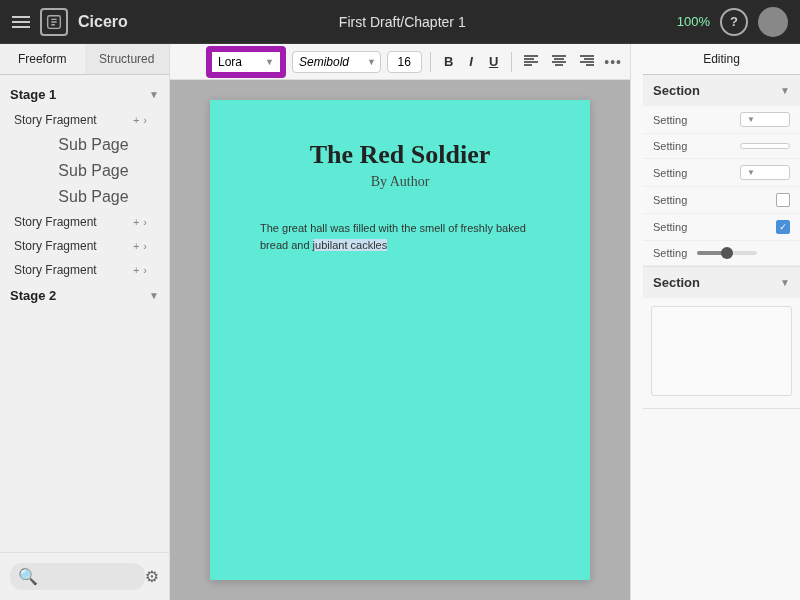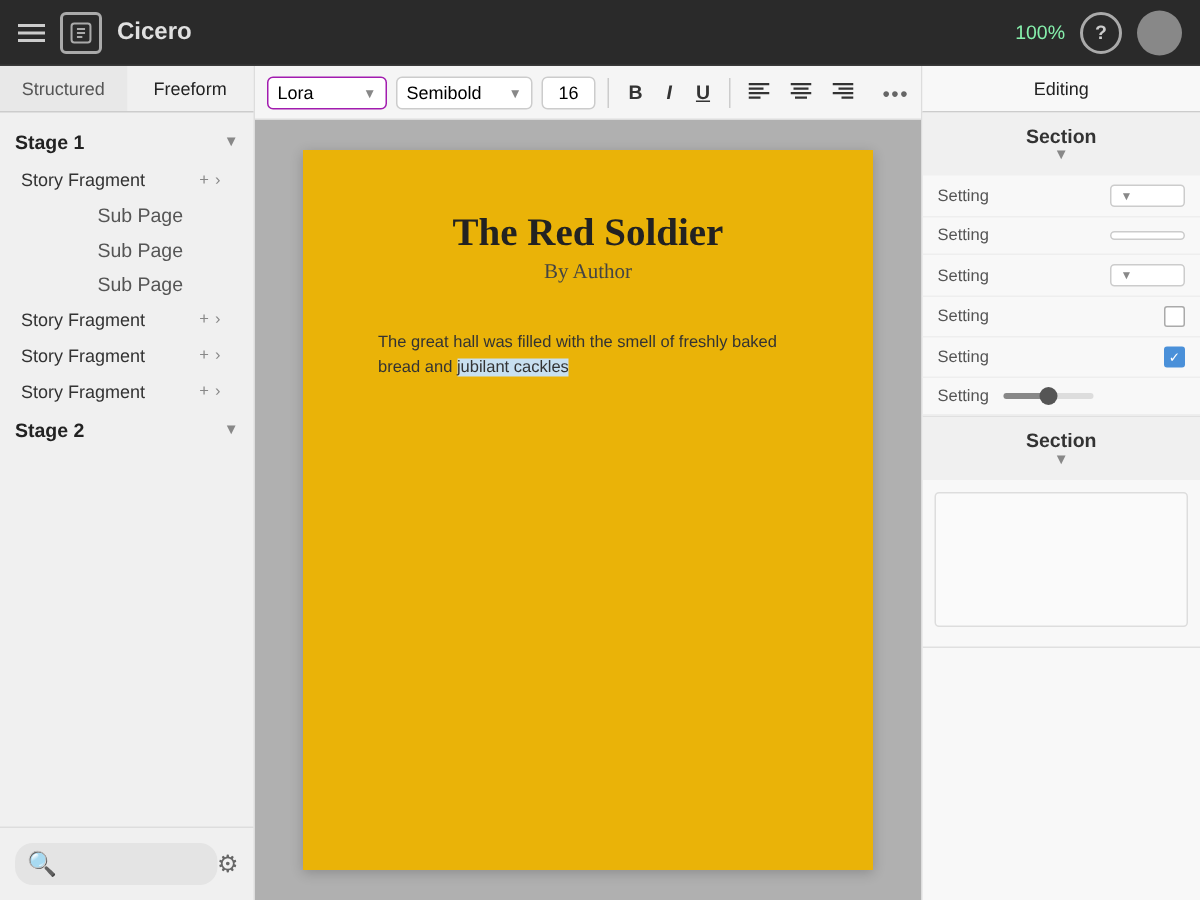--- a/index.html
+++ b/index.html
@@ -29,54 +29,54 @@
     
     .sidebar { width: 170px; background: #f0f0f0; border-right: 1px solid #ddd; display: flex; flex-direction: column; }
     .sidebar-tabs { display: flex; border-bottom: 1px solid #ccc; }
     .sidebar-tab { flex: 1; text-align: center; padding: 8px 4px; font-size: 12px; cursor: pointer; background: #e8e8e8; color: #555; border: none; }
     .sidebar-tab.active { background: #f0f0f0; color: #222; font-weight: 500; }
     .sidebar-content { flex: 1; overflow-y: auto; padding: 6px 0; text-align: center; }
     .stage-header { display: flex; align-items: center; justify-content: space-between; padding: 6px 10px; font-size: 13px; font-weight: 600; color: #222; cursor: pointer; }
     .stage-header .stage-chevron { color: #888; font-size: 10px; }
     .story-fragment { display: flex; align-items: center; justify-content: space-between; padding: 5px 22px 5px 14px; font-size: 12px; color: #333; cursor: pointer; }
     .story-fragment .sf-actions { display: flex; gap: 4px; color: #888; font-size: 11px; }
-    .sub-page { padding: 4px 10px 4px 28px; font-size: 13px; color: #555; cursor: pointer; }
+    .sub-page { padding: 4px 10px 4px 28px; font-size: 16px; color: #555; cursor: pointer; }
     .sidebar-footer { padding: 10px; display: flex; align-items: center; justify-content: space-between; border-top: 1px solid #ddd; }
     .search-input-wrap { display: flex; align-items: center; gap: 5px; background: #e4e4e4; border-radius: 12px; padding: 4px 8px; flex: 1; }
     .search-input-wrap input { background: transparent; border: none; outline: none; font-size: 11px; width: 80px; }
     .gear-btn { background: transparent; border: none; cursor: pointer; color: #666; font-size: 16px; }
 
     
     .toolbar { background: #f5f5f5; border-bottom: 1px solid #ddd; height: 38px; display: flex; align-items: center; padding: 0 8px; gap: 6px; }
-    .font-select { background: #fff; border: 1px solid #a21caf; border-radius: 4px; padding: 3px 6px; font-size: 12px; cursor: pointer; display: flex; align-items: center; gap: 4px; min-width: 80px; justify-content: space-between; }
+    .font-select { background: #fff; border: 6px solid #a21caf; border-radius: 4px; padding: 3px 6px; font-size: 12px; cursor: pointer; display: flex; align-items: center; gap: 4px; min-width: 80px; justify-content: space-between; margin-left: 28px; }
     .font-select-arrow { color: #888; font-size: 9px; }
-    .weight-select { background: #fff; border: 1px solid #ccc; border-radius: 4px; padding: 3px 6px; font-size: 12px; cursor: pointer; display: flex; align-items: center; gap: 18px; min-width: 80px; justify-content: center; }
+    .weight-select { background: #fff; border: 1px solid #ccc; border-radius: 4px; padding: 3px 6px; font-size: 12px; cursor: pointer; display: flex; align-items: center; gap: 18px; min-width: 80px; justify-content: space-between; font-style: italic; }
     .size-select { background: #fff; border: 1px solid #ccc; border-radius: 4px; padding: 3px 6px; font-size: 12px; cursor: pointer; width: 36px; text-align: center; }
     .toolbar-divider { width: 1px; height: 20px; background: #ccc; margin: 0 2px; }
     .fmt-btn { background: transparent; border: none; cursor: pointer; font-size: 13px; font-weight: bold; color: #333; padding: 2px 5px; border-radius: 3px; }
     .fmt-btn.bold { font-weight: 900; }
     .fmt-btn.italic { font-style: italic; }
     .fmt-btn.underline { text-decoration: underline; }
     .align-btn { background: transparent; border: none; cursor: pointer; padding: 2px 4px; color: #333; font-size: 13px; border-radius: 3px; }
     .more-btn { background: transparent; border: none; cursor: pointer; color: #666; font-size: 14px; letter-spacing: 1px; margin-left: auto; }
     .editor-page { flex: 1; display: flex; justify-content: center; padding: 20px; background: #b0b0b0; }
-    .page-content { background: #eab308; width: 380px; min-height: 480px; padding: 40px 50px 40px 50px; box-shadow: 0 2px 8px rgba(0,0,0,0.2); }
+    .page-content { background: #5eead4; width: 380px; min-height: 480px; padding: 40px 50px 40px 50px; box-shadow: 0 2px 8px rgba(0,0,0,0.2); }
     .page-title { font-family: Georgia, serif; font-size: 26px; font-weight: bold; text-align: center; margin-bottom: 4px; color: #222; }
     .page-author { font-family: Georgia, serif; font-size: 14px; text-align: center; color: #444; margin-bottom: 30px; }
     .page-body { font-size: 11px; color: #333; line-height: 1.5; }
     .highlighted-text { background: #c8e0f0; }
 
     
-    .right-panel { width: 186px; background: #f8f8f8; border-left: 1px solid #ddd; display: flex; flex-direction: column; }
+    .right-panel { width: 170px; background: #f8f8f8; border-left: 1px solid #ddd; display: flex; flex-direction: column; padding-left: 12px; }
     .right-tabs { display: flex; border-bottom: 1px solid #ccc; }
     .right-tab { flex: 1; text-align: center; padding: 8px 4px; font-size: 12px; cursor: pointer; background: #e8e8e8; color: #555; border: none; }
     .right-tab.active { background: #f8f8f8; color: #222; font-weight: 500; }
     .right-content { flex: 1; overflow-y: auto; padding: 0; }
     .section-block { border-bottom: 1px solid #e0e0e0; }
-    .section-header { display: flex; align-items: center; justify-content: space-between; padding: 8px 10px; background: #f0f0f0; flex-direction: column; }
+    .section-header { display: flex; align-items: center; justify-content: space-between; padding: 8px 10px; background: #f0f0f0; }
     .section-label { font-size: 13px; font-weight: 600; color: #333; }
     .section-chevron { color: #888; font-size: 10px; cursor: pointer; }
     .setting-row { display: flex; align-items: center; justify-content: space-between; padding: 6px 10px; border-bottom: 1px solid #eee; }
     .setting-label { font-size: 11px; color: #555; }
     .setting-dropdown { background: #fff; border: 1px solid #ccc; border-radius: 3px; padding: 2px 4px; font-size: 10px; display: flex; align-items: center; gap: 2px; min-width: 50px; cursor: pointer; }
     .setting-dropdown-arrow { color: #888; font-size: 8px; }
     .setting-checkbox { width: 14px; height: 14px; border: 1px solid #aaa; background: #fff; border-radius: 2px; }
     .setting-checkbox.checked { background: #4a90d9; border-color: #4a90d9; display: flex; align-items: center; justify-content: center; color: white; font-size: 9px; }
     .setting-slider-wrap { flex: 1; margin-left: 10px; }
     .setting-slider { display: flex; align-items: center; position: relative; }
@@ -100,33 +100,34 @@
         <span></span>
     </div>
     <div class="logo-box">
       <svg viewBox="0 0 20 20" fill="none" stroke="#aaa" stroke-width="1.5">
         <rect x="3" y="3" width="14" height="14" rx="2"></rect>
         <path d="M7 7h6M7 10h6M7 13h4"></path>
       </svg>
     </div>
     <span class="app-name">Cicero</span>
   </div>
+  <div class="topbar-center">First Draft/Chapter 1</div>
   <div class="topbar-right">
     <span class="zoom-pct">100%</span>
     <button class="help-btn">?</button>
     <div class="avatar"></div>
   </div>
 </div>
 
 <div class="main-layout">
 
   <div class="sidebar">
     <div class="sidebar-tabs">
+      <button class="sidebar-tab active">Freeform</button>
       <button class="sidebar-tab">Structured</button>
-      <button class="sidebar-tab active">Freeform</button>
     </div>
     <div class="sidebar-content">
 
       <div class="stage-header">
         <span>Stage 1</span>
         <span class="stage-chevron">▼</span>
       </div>
 
       <div class="story-fragment">
         <span>Story Fragment</span>

